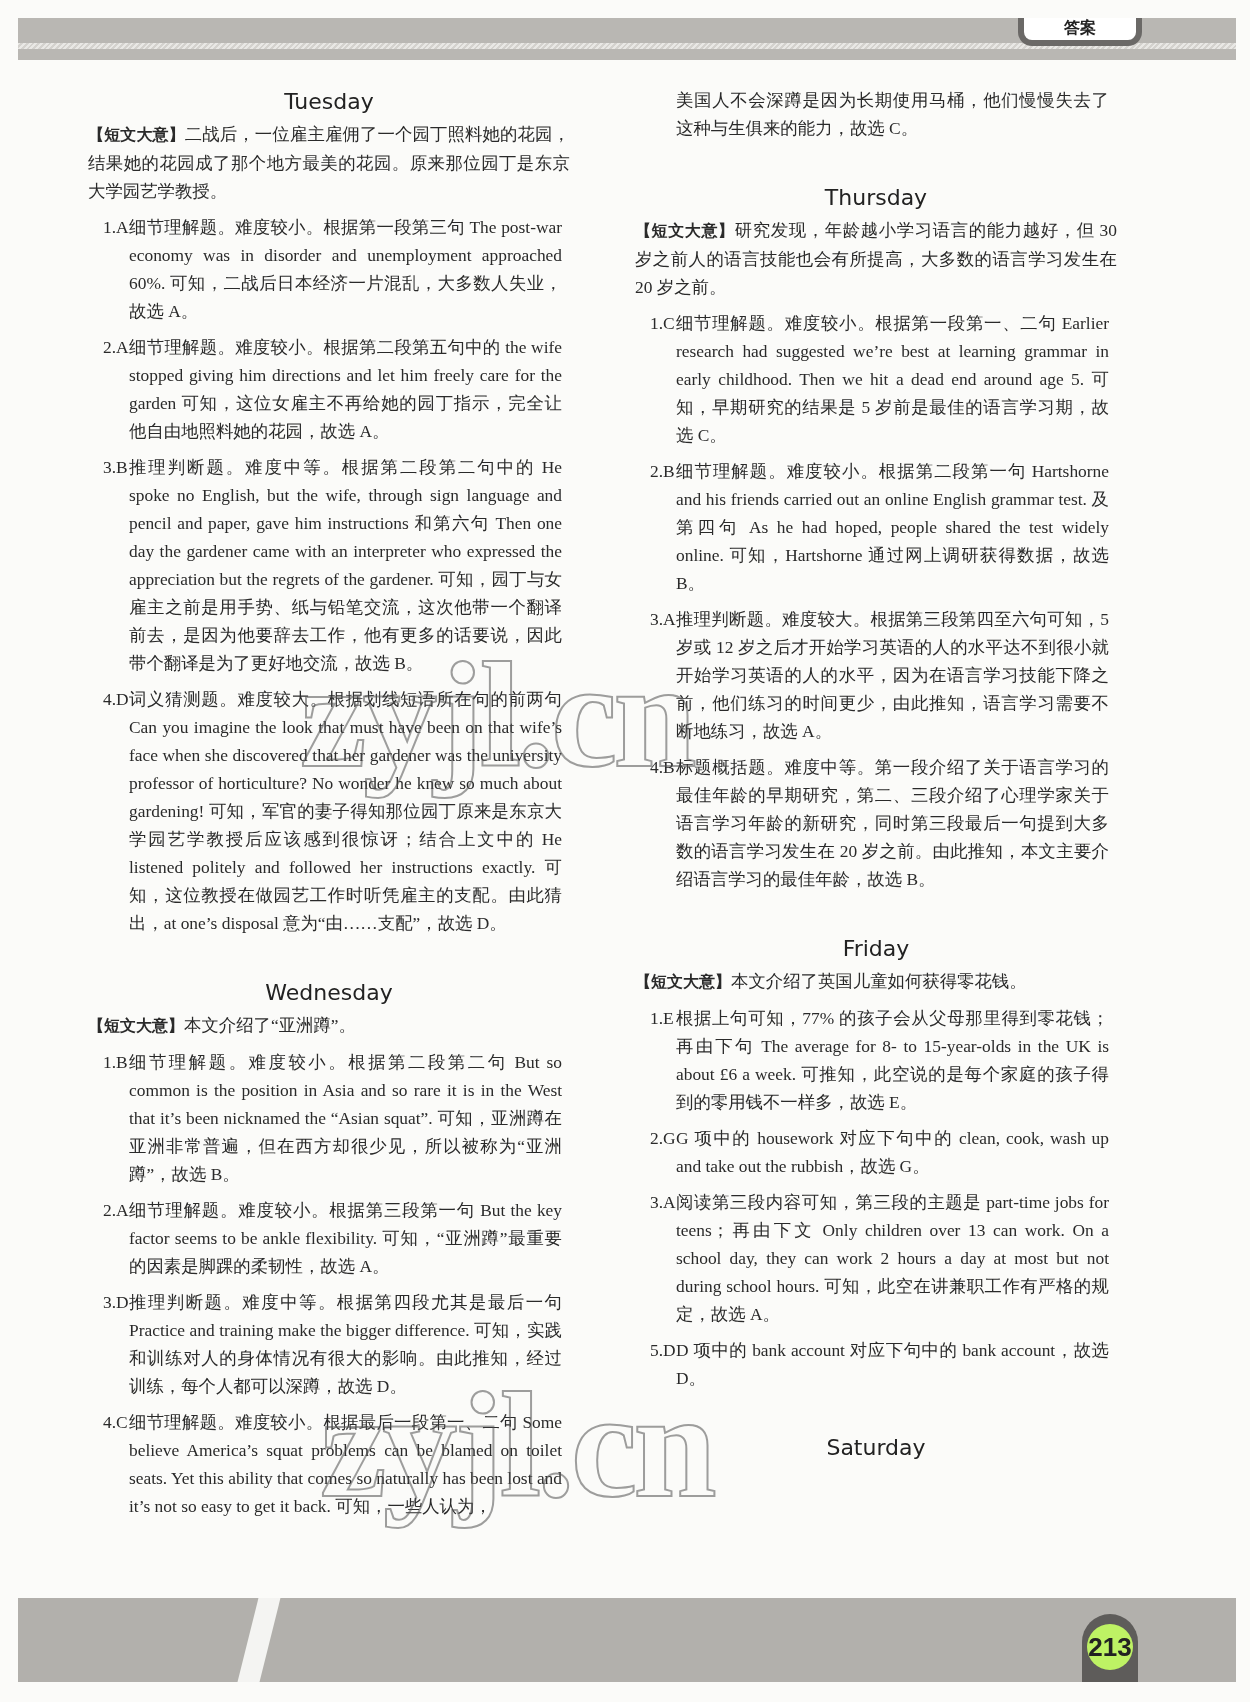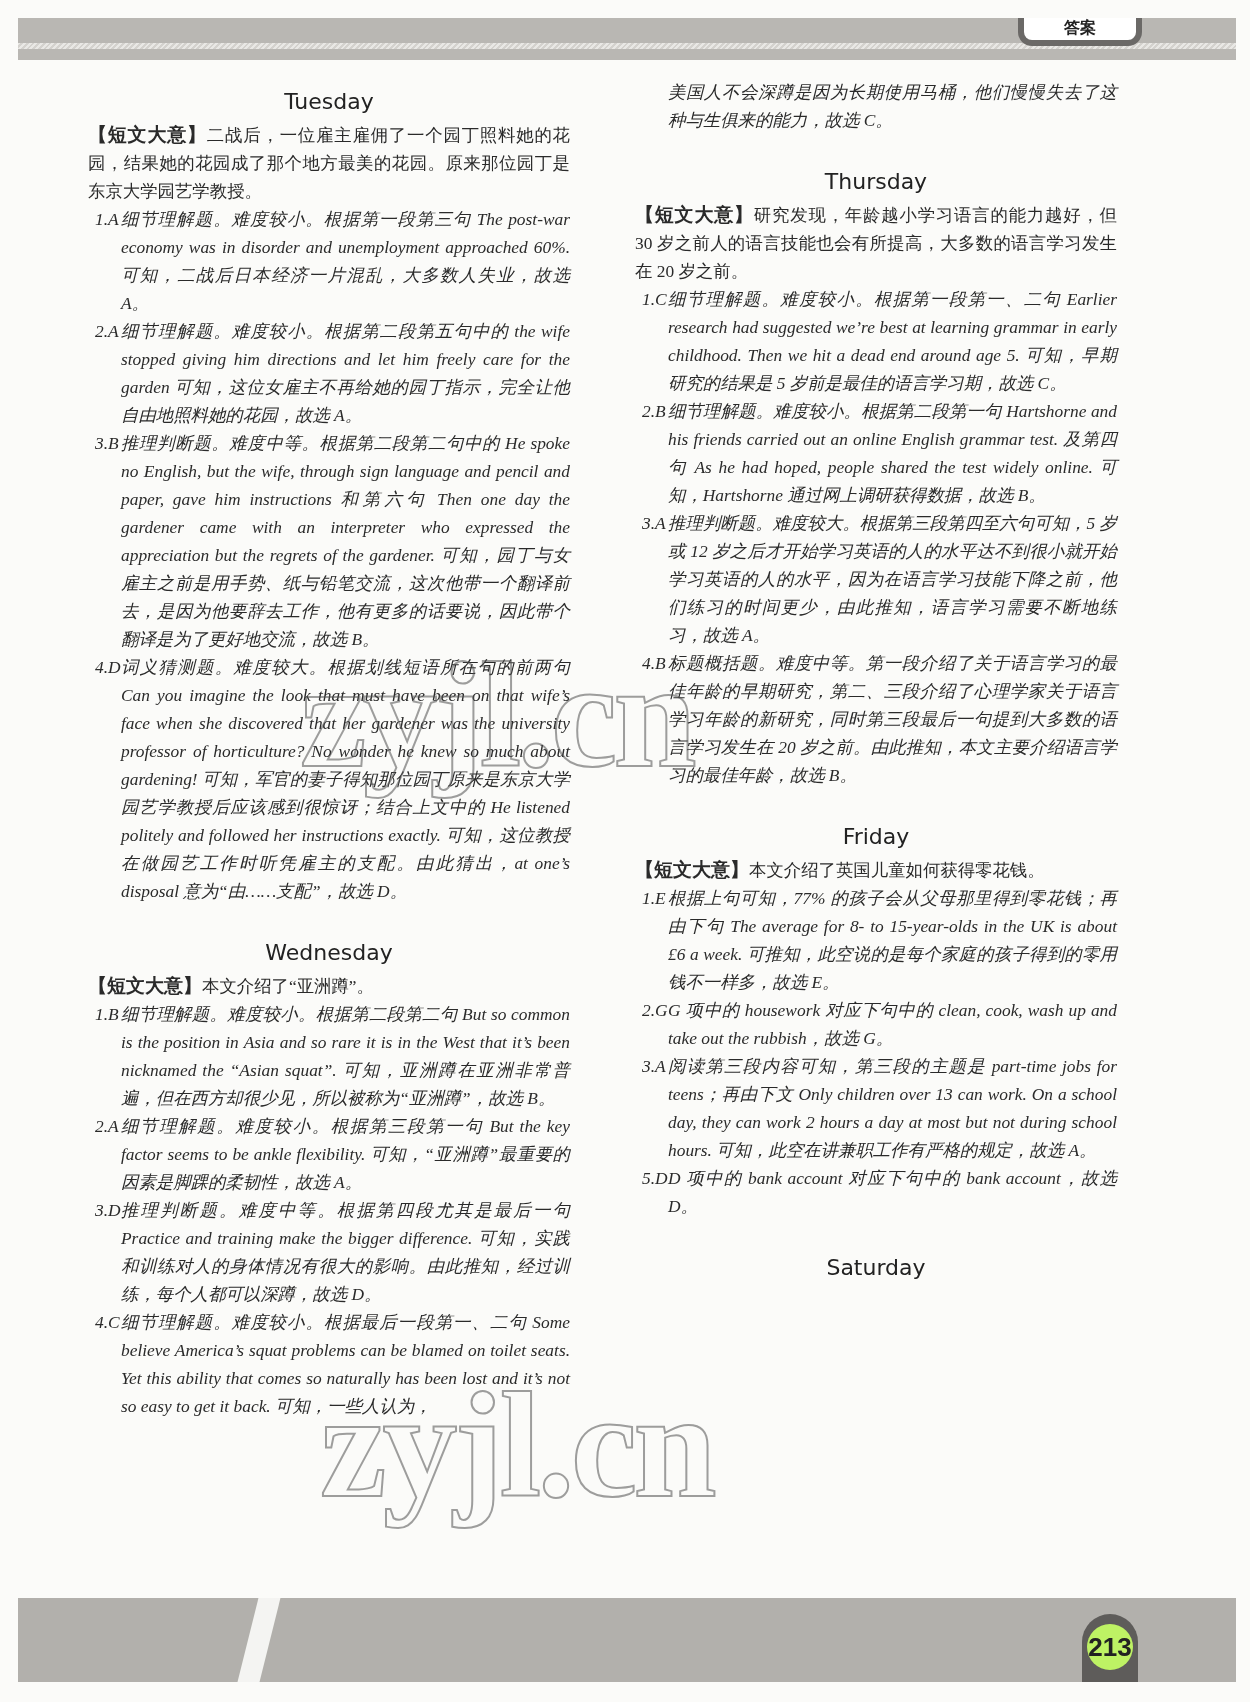--- a/index.html
+++ b/index.html
@@ -44,22 +44,22 @@
     font-size: 26px; line-height: 46px; text-align: center; color: #222;
   }
   .col { position: absolute; top: 78px; width: 482px; font-size: 17.4px; line-height: 28px; }
   .col.left { left: 88px; }
   .col.right { left: 635px; }
   .day-title {
     text-align: center; font-family: "DejaVu Sans", sans-serif; font-weight: normal;
     font-size: 22px; line-height: 28px; margin: 10px 0 4px; color: #222;
   }
   .summary { text-align: justify; margin: 0; }
-  .summary .tag { font-family: "DejaVu Sans", sans-serif; font-weight: bold; font-size: 19px; }
-  .item { position: relative; padding-left: 33px; text-align: justify; margin: 0; font-style: italic; }
+  .summary .tag { font-family: "DejaVu Sans", sans-serif; font-weight: bold; font-size: 16px; }
+  .item { position: relative; padding-left: 33px; text-align: justify; margin: 8px; }
   .item .num { position: absolute; left: 7px; top: 0; }
   .gap { height: 24px; }
   .watermark {
     position: absolute; font-family: Liberation Serif, serif; font-weight: bold;
     color: transparent; -webkit-text-stroke: 2px rgba(80,80,80,0.55);
     font-size: 150px; letter-spacing: -4px; line-height: 1; pointer-events: none;
   }
 </style>
 </head>
 <body>

